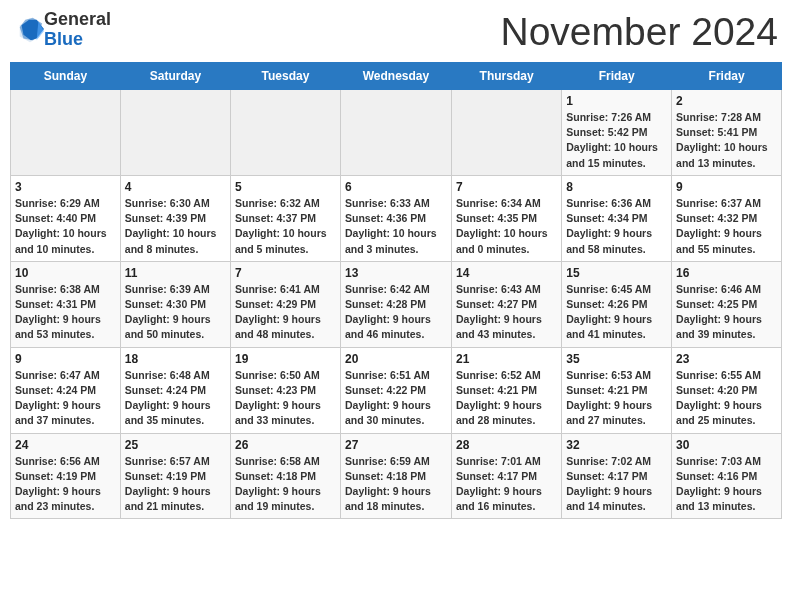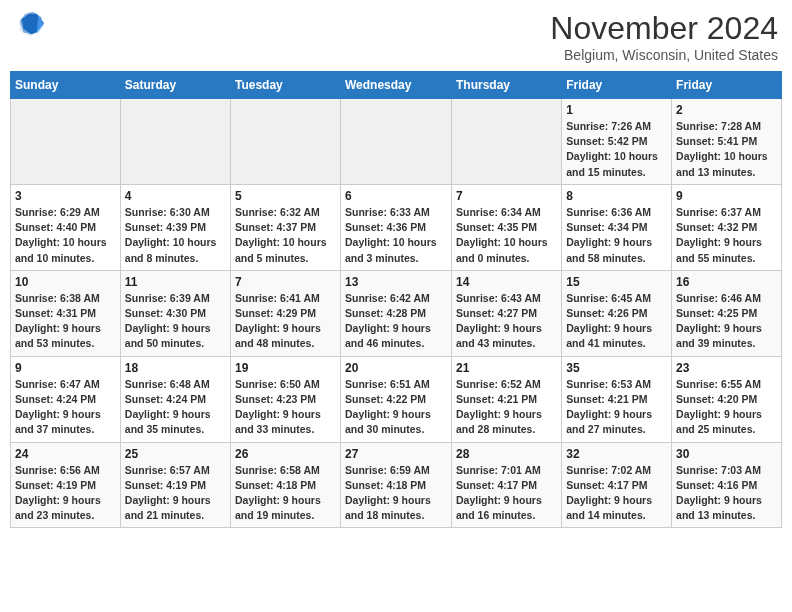--- a/index.html
+++ b/index.html
@@ -31,38 +31,38 @@
     .logo-blue { color: #1a6bbf; }
     .logo-icon {
       width: 28px;
       height: 28px;
       margin-left: 2px;
     }
     .title-area {
       text-align: right;
     }
     .month-title {
-      font-size: 32px;
+      font-size: 39px;
       font-weight: normal;
       color: #333;
     }
     .location-subtitle {
       font-size: 14px;
       color: #555;
     }
     .calendar-table {
       width: 100%;
       border-collapse: collapse;
       font-size: 11px;
     }
     .calendar-table thead tr th {
       background-color: #2979c2;
       color: #fff;
       padding: 6px 4px;
-      text-align: left;
+      text-align: center;
       font-size: 12px;
       font-weight: bold;
       border: 1px solid #2979c2;
     }
     .calendar-table tbody tr td {
       vertical-align: top;
       border: 1px solid #ccc;
       padding: 4px;
       width: 113px;
       min-height: 80px;
@@ -97,24 +97,29 @@
 <body>
 
 <div class="header-area">
   <div class="logo">
     <svg class="logo-icon" viewBox="0 0 30 30" width="36" height="36">
       <polygon points="15,4 26,10 26,22 15,28 4,22 4,10" fill="#1a6bbf" opacity="0.15"></polygon>
       <polygon points="18,2 28,8 24,20 18,26 8,24 4,12 10,4" fill="#1a6bbf" opacity="0.5"></polygon>
       <polygon points="22,4 30,14 22,24 16,26 8,20 6,10 14,4" fill="#1a6bbf"></polygon>
       <polygon points="24,6 30,16 22,26" fill="#5aabff" opacity="0.6"></polygon>
     </svg>
+    <div>
+      <div class="logo-text">
+        <span class="logo-general">General</span><br>
+        <span class="logo-blue">Blue</span>
+      </div>
+    </div>
   </div>
   <div class="title-area">
     <div class="month-title">November 2024</div>
-    <div class="location-subtitle">Belgium, Wisconsin, United States</div>
   </div>
 </div>
 
 <table class="calendar-table">
   <thead>
     <tr>
     <th>Sunday</th>
         <th>Saturday</th>
         <th>Tuesday</th>
         <th>Wednesday</th>

